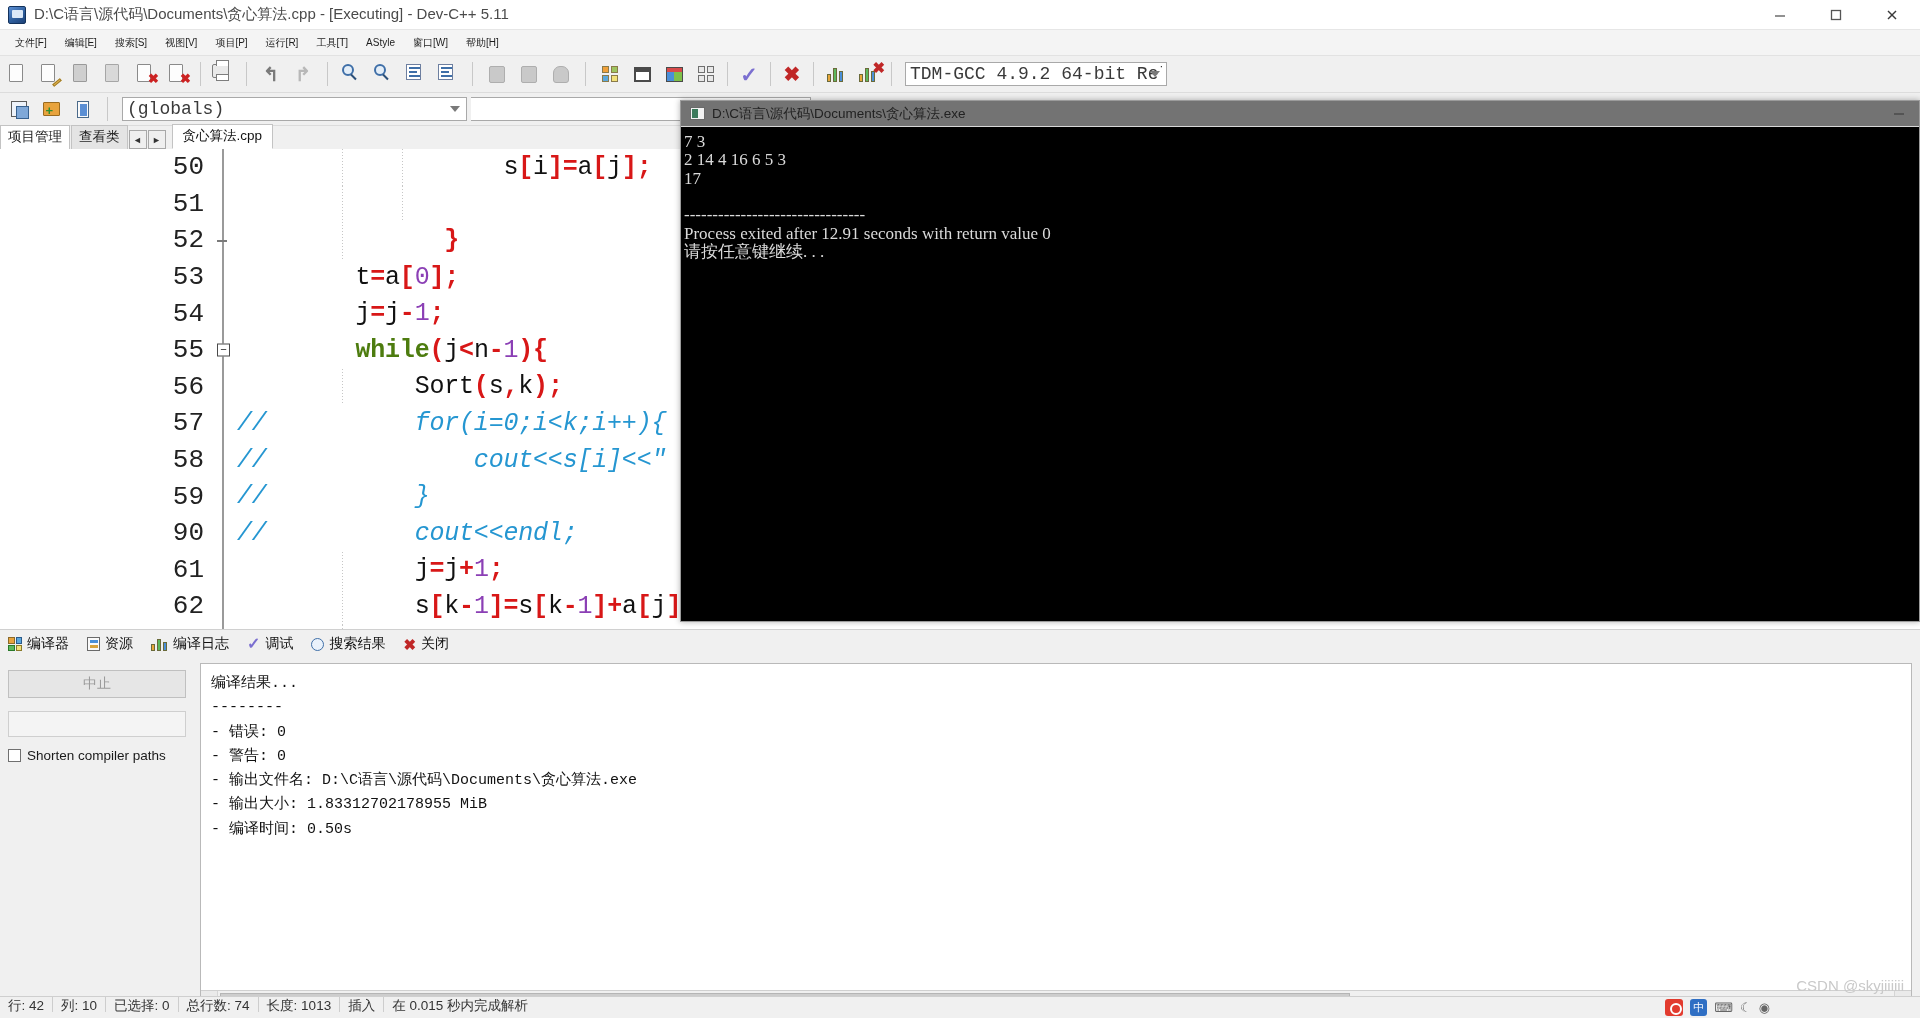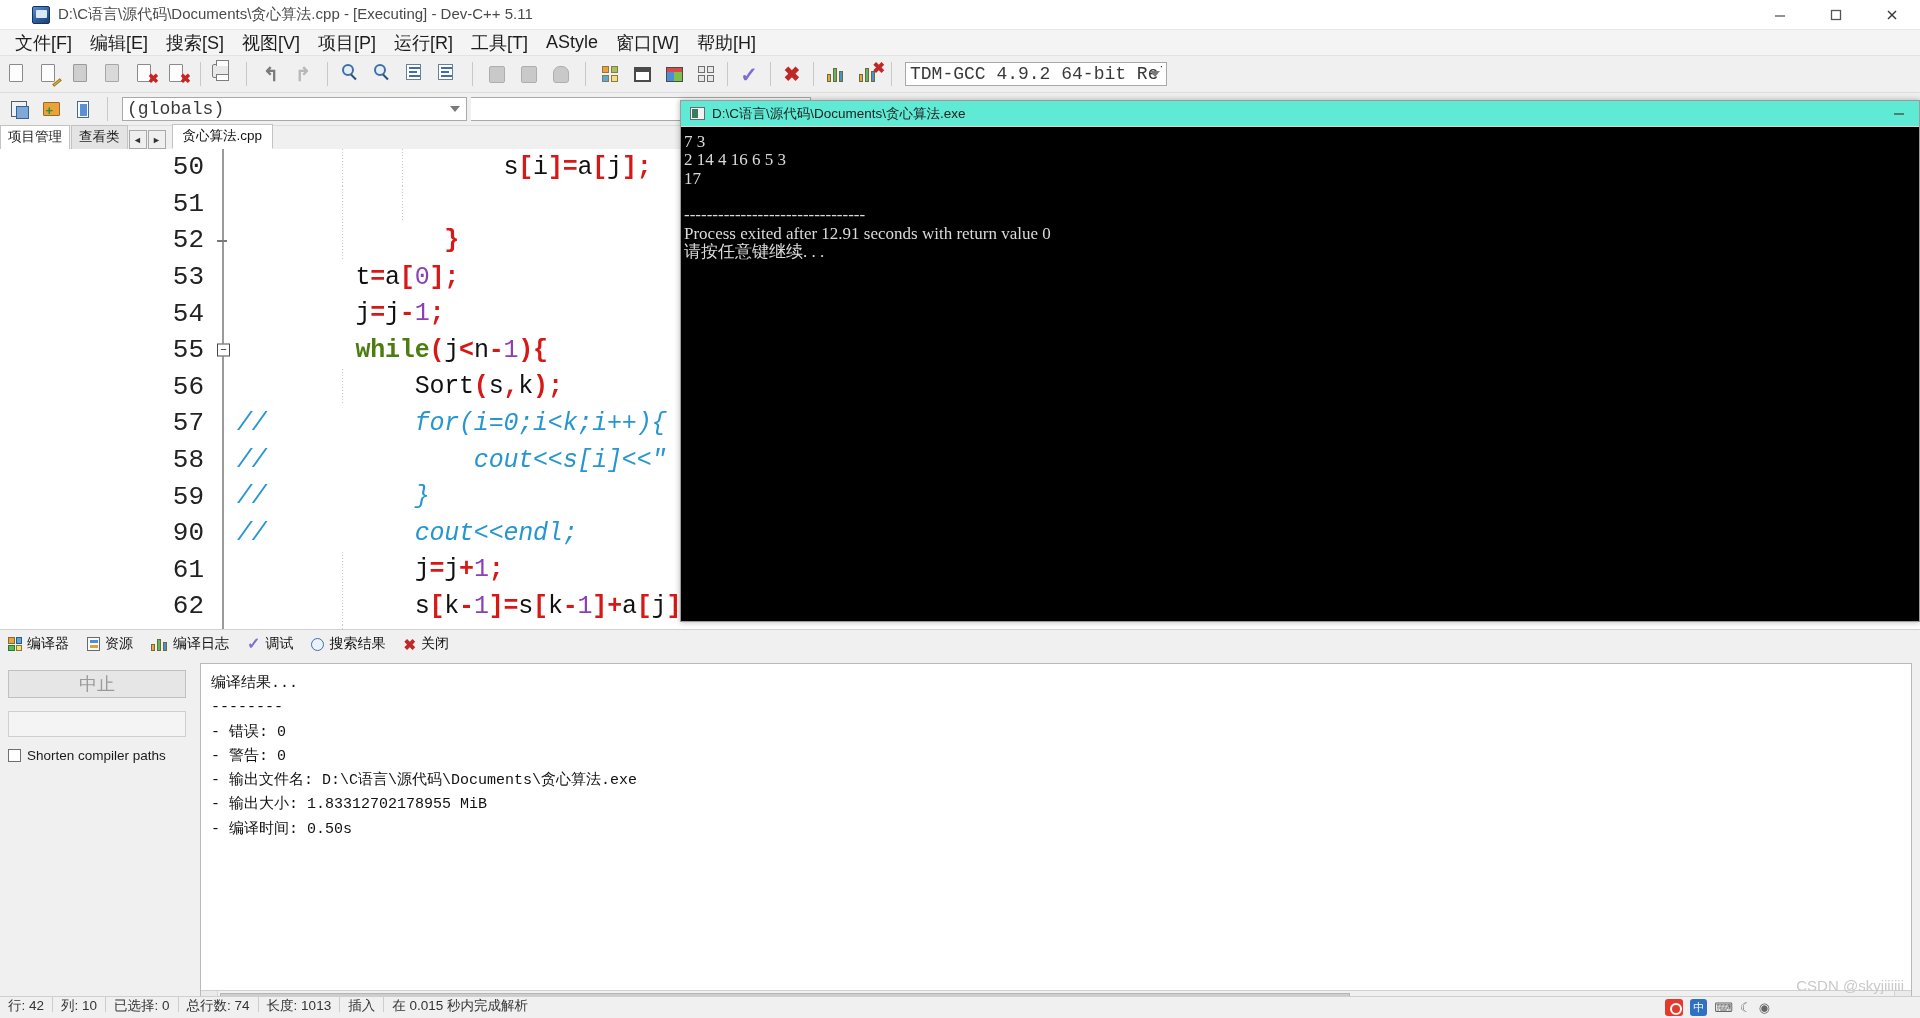--- a/index.html
+++ b/index.html
@@ -9,21 +9,20 @@
     background: #ffffff;
     overflow: hidden;
   }
   #app { position: relative; width: 1920px; height: 1018px; background: #f0f0f0; }
 
   
   .titlebar {
     position: absolute; left: 0; top: 0; width: 1920px; height: 30px;
     background: #ffffff; display: flex; align-items: center;
     border-bottom: 1px solid #e6e6e6;
-    padding-left: 24px;
   }
   .title-icon {
     width: 18px; height: 18px; margin-left: 8px; margin-right: 8px;
     background: linear-gradient(145deg,#5b8fd4 0%, #2f5f9e 55%, #1c4176 100%);
     border: 1px solid #13325c; border-radius: 2px; position: relative; flex: none;
   }
   .title-icon::after {
     content: ""; position: absolute; left: 3px; top: 3px; width: 11px; height: 8px;
     background: #dbe8f7; border-radius: 1px;
   }
@@ -39,21 +38,21 @@
   .win-btn.close { color: #3a3a3a; }
   .win-btn svg { display:block; }
 
   
   .menubar {
     position: absolute; left: 0; top: 30px; width: 1920px; height: 26px;
     background: #f4f4f4; display: flex; align-items: center; padding-left: 6px;
     border-bottom: 1px solid #e2e2e2;
   }
   .menu-item {
-    font-size: 18px; color: #1d1d1d; padding: 3px 9px; white-space: nowrap;
+    font-size: 10px; color: #1d1d1d; padding: 3px 9px; white-space: nowrap;
     font-family: "Liberation Sans", sans-serif;
   }
 
   
   .toolbar {
     position: absolute; left: 0; width: 1920px; background: #f0f0f0;
     display: flex; align-items: center;
     border-bottom: 1px solid #dcdcdc;
   }
   .toolbar.row1 { top: 56px; height: 37px; }
@@ -199,21 +198,21 @@
   .cmt { color: #2596d1; font-style: italic; }
   .indent-guide { position: absolute; top: 0; bottom: 0; width: 1px;
                   background: repeating-linear-gradient(to bottom,#c6c6c6 0 1px,transparent 1px 3px); }
 
   
   .console-win {
     position: absolute; left: 680px; top: 100px; width: 1240px; height: 522px;
     background: #000; border: 1px solid #9b9b9b; box-shadow: 0 0 6px rgba(0,0,0,.3);
   }
   .console-title {
-    height: 26px; background: #5eead4; display: flex; align-items: center;
+    height: 26px; background: #737373; display: flex; align-items: center;
     border-bottom: 1px solid #d8d8d8;
     justify-content: space-between;
   }
   .con-icon {
     width: 15px; height: 13px; margin-left: 9px; margin-right: 7px;
     background: #f2f2f2; border: 1px solid #6a6a6a; position: relative; flex: none;
   }
   .con-icon::after { content:""; position:absolute; left:1px; top:1px; width:6px; height:9px; background:#3c7a5c; }
   .console-title-text { font-size: 13.5px; color: #222; white-space: nowrap; }
   .con-min {
@@ -237,21 +236,21 @@
   .ptb .ic { margin-right: 5px; display: flex; align-items: center; }
 
   .bottom {
     position: absolute; left: 0; top: 658px; width: 1920px; height: 350px; background: #f0f0f0;
     display: flex;
   }
   .bottom-left { width: 200px; padding: 12px 8px 0 8px; }
   .abort-btn {
     width: 178px; height: 28px; background: #e6e6e6; border: 1px solid #c0c0c0;
     display: flex; align-items: center; justify-content: center;
-    font-size: 18px; color: #9a9a9a; margin-bottom: 13px;
+    font-size: 14px; color: #9a9a9a; margin-bottom: 13px;
   }
   .blank-box { width: 178px; height: 26px; background: #f4f4f4; border: 1px solid #cfcfcf; margin-bottom: 11px; }
   .chk-row { display: flex; align-items: center; font-size: 13.5px; color: #1a1a1a; }
   .chkbox { width: 13px; height: 13px; border: 1px solid #707070; background: #fff; margin-right: 6px; flex: none; }
 
   .log-area {
     flex: 1; background: #ffffff; border: 1px solid #b9b9b9; margin: 5px 8px 0 0;
     position: relative; overflow: hidden;
   }
   .log-text {

